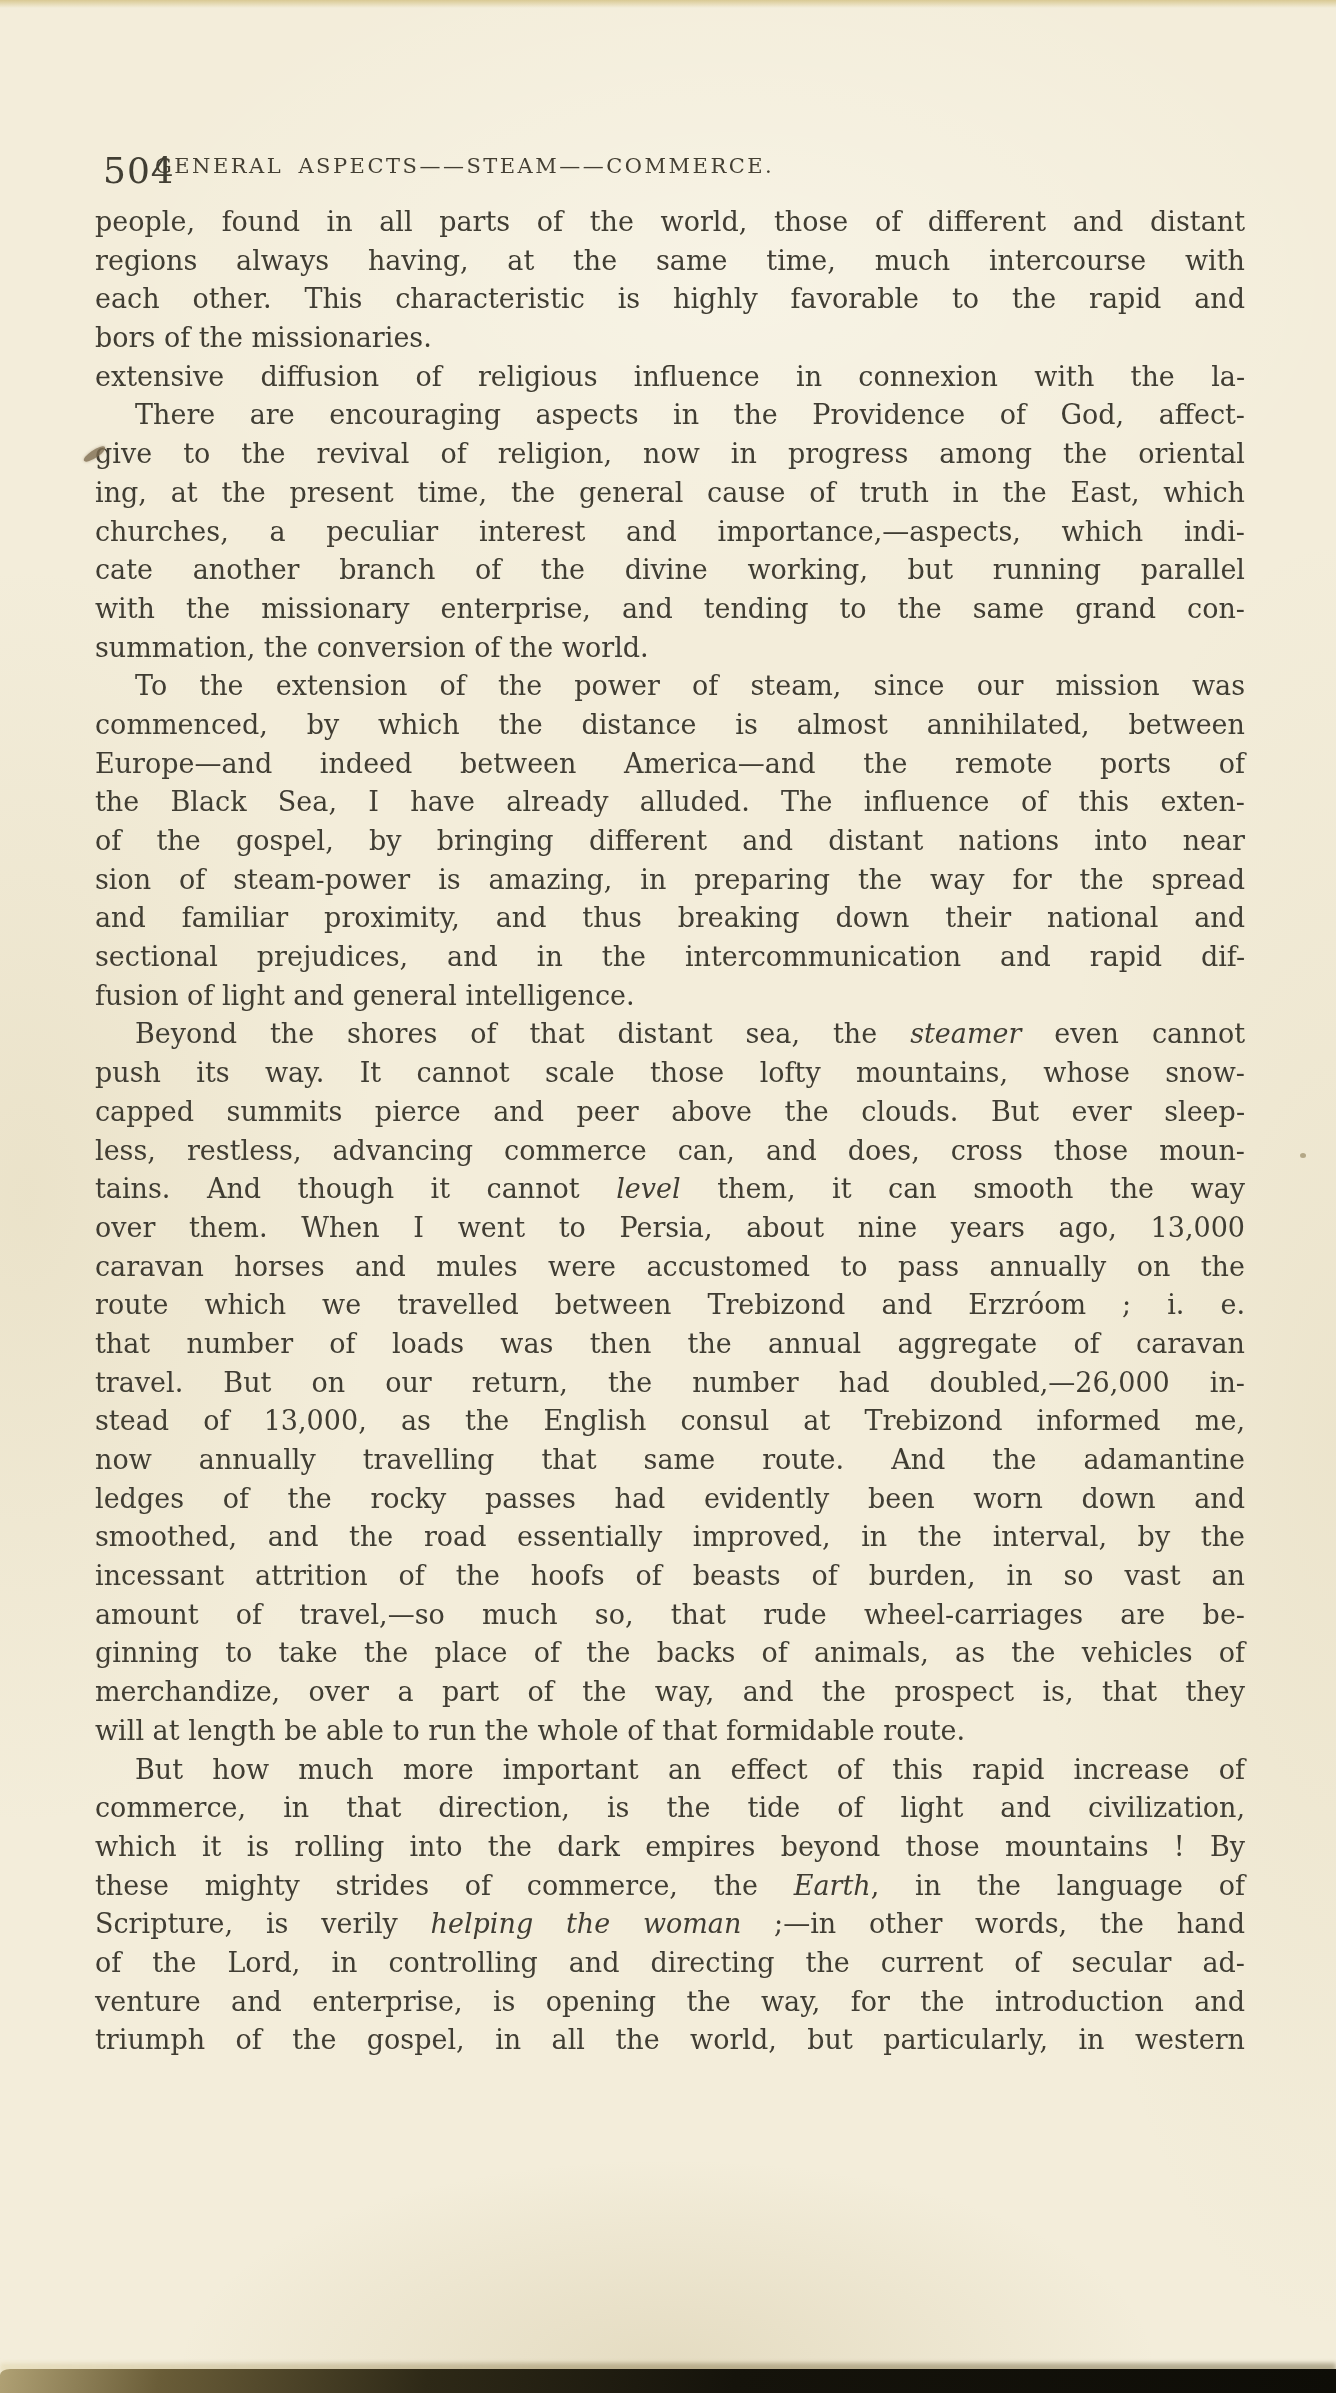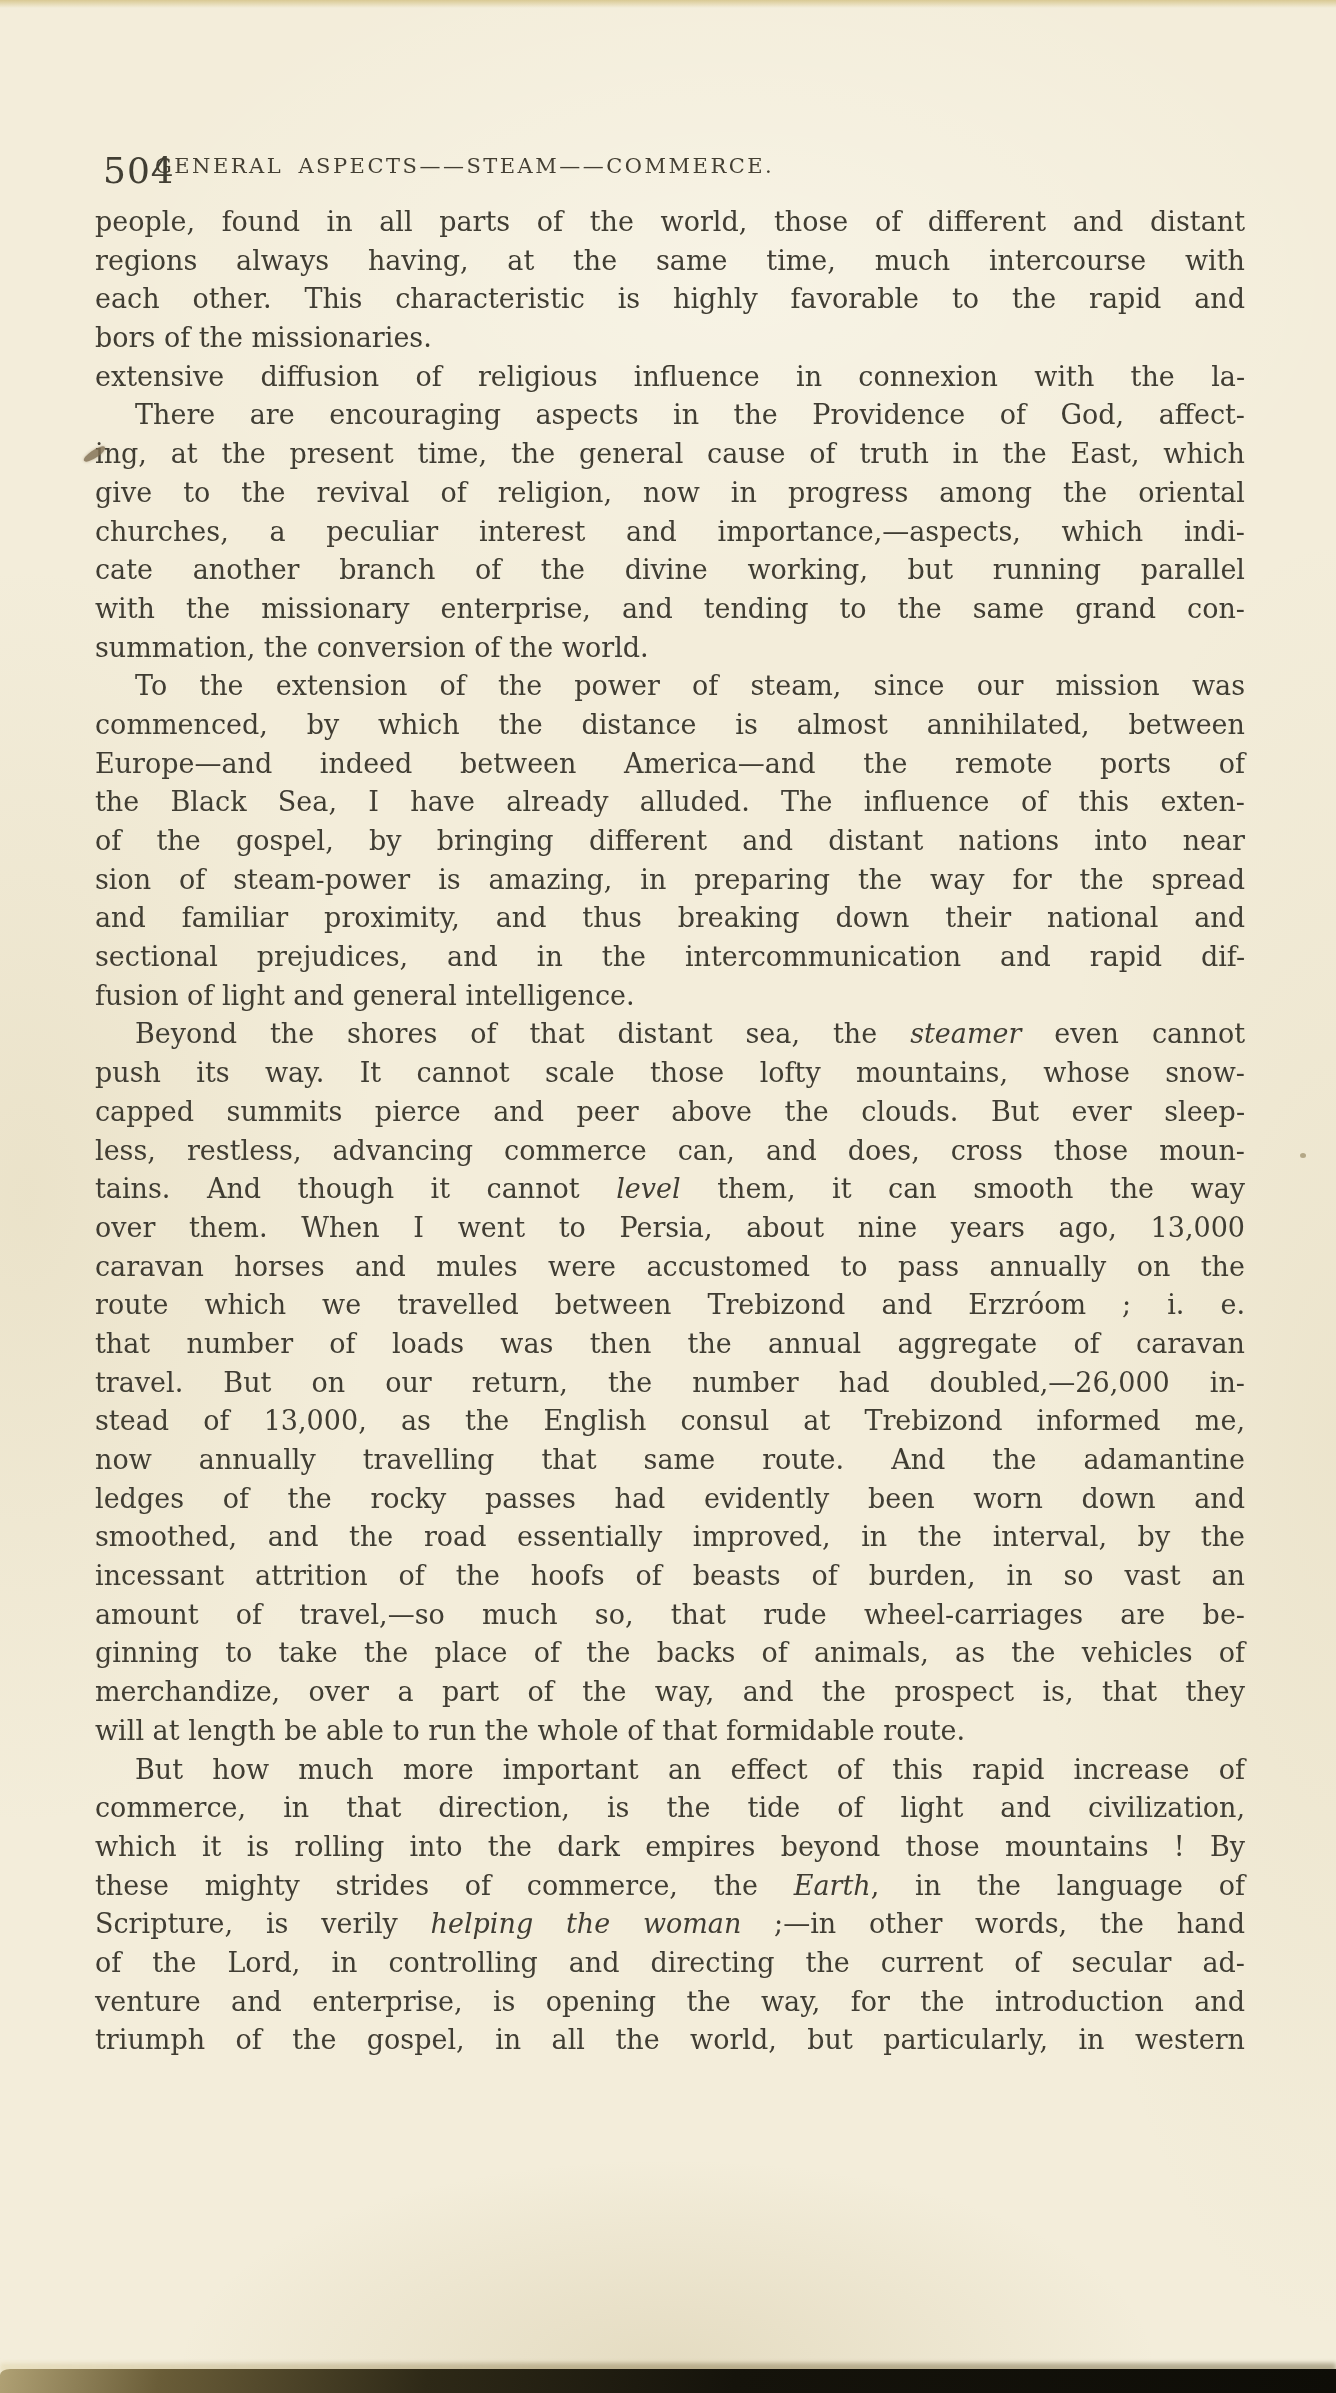--- a/index.html
+++ b/index.html
@@ -52,22 +52,22 @@
     <span class="running-title">GENERAL ASPECTS——STEAM——COMMERCE.</span>
   </div>
 
   <div class="text-block">
       <div class="line">people, found in all parts of the world, those of different and distant</div>
       <div class="line">regions always having, at the same time, much intercourse with</div>
       <div class="line">each other.  This characteristic is highly favorable to the rapid and</div>
       <div class="line last">bors of the missionaries.</div>
       <div class="line">extensive diffusion of religious influence in connexion with the la-</div>
       <div class="line indent">There are encouraging aspects in the Providence of God, affect-</div>
+      <div class="line">give to the revival of religion, now in progress among the oriental</div>
       <div class="line">ing, at the present time, the general cause of truth in the East, which</div>
-      <div class="line">give to the revival of religion, now in progress among the oriental</div>
       <div class="line">churches, a peculiar interest and importance,—aspects, which indi-</div>
       <div class="line">cate another branch of the divine working, but running parallel</div>
       <div class="line">with the missionary enterprise, and tending to the same grand con-</div>
       <div class="line last">summation, the conversion of the world.</div>
       <div class="line indent">To the extension of the power of steam, since our mission was</div>
       <div class="line">commenced, by which the distance is almost annihilated, between</div>
       <div class="line">Europe—and indeed between America—and the remote ports of</div>
       <div class="line">the Black Sea, I have already alluded.  The influence of this exten-</div>
       <div class="line">of the gospel, by bringing different and distant nations into near</div>
       <div class="line">sion of steam-power is amazing, in preparing the way for the spread</div>

